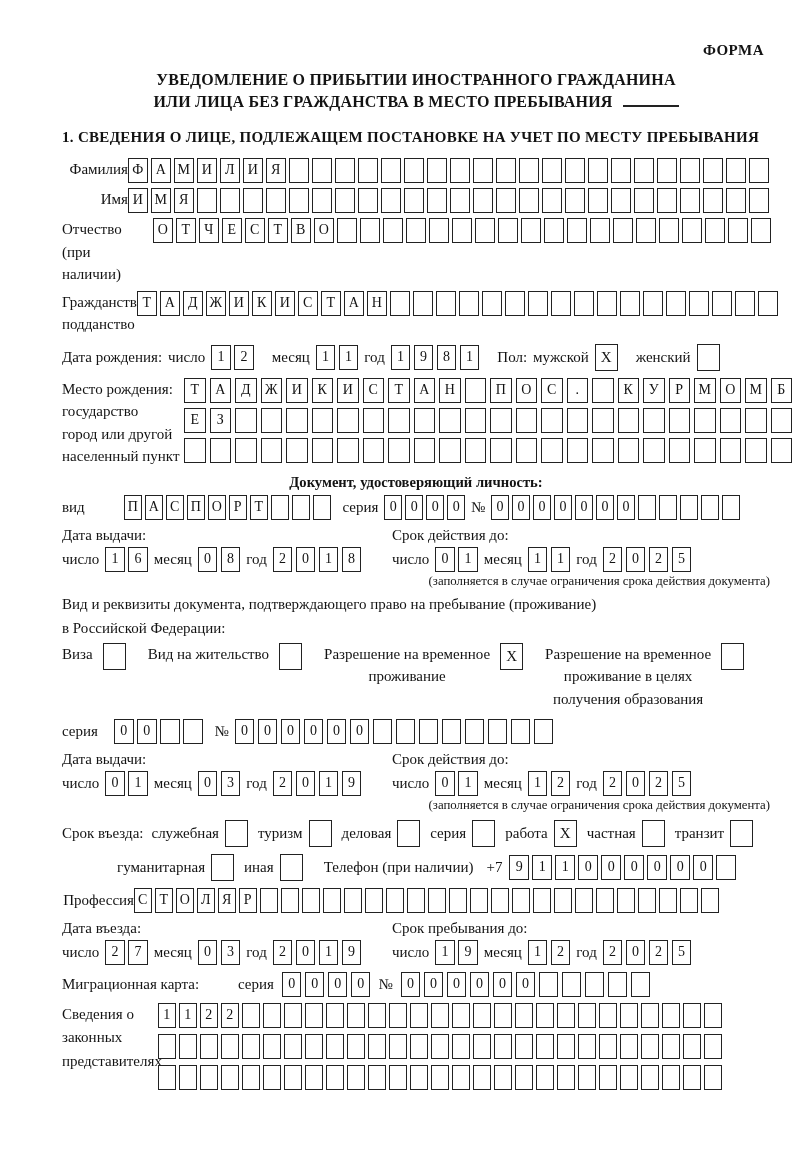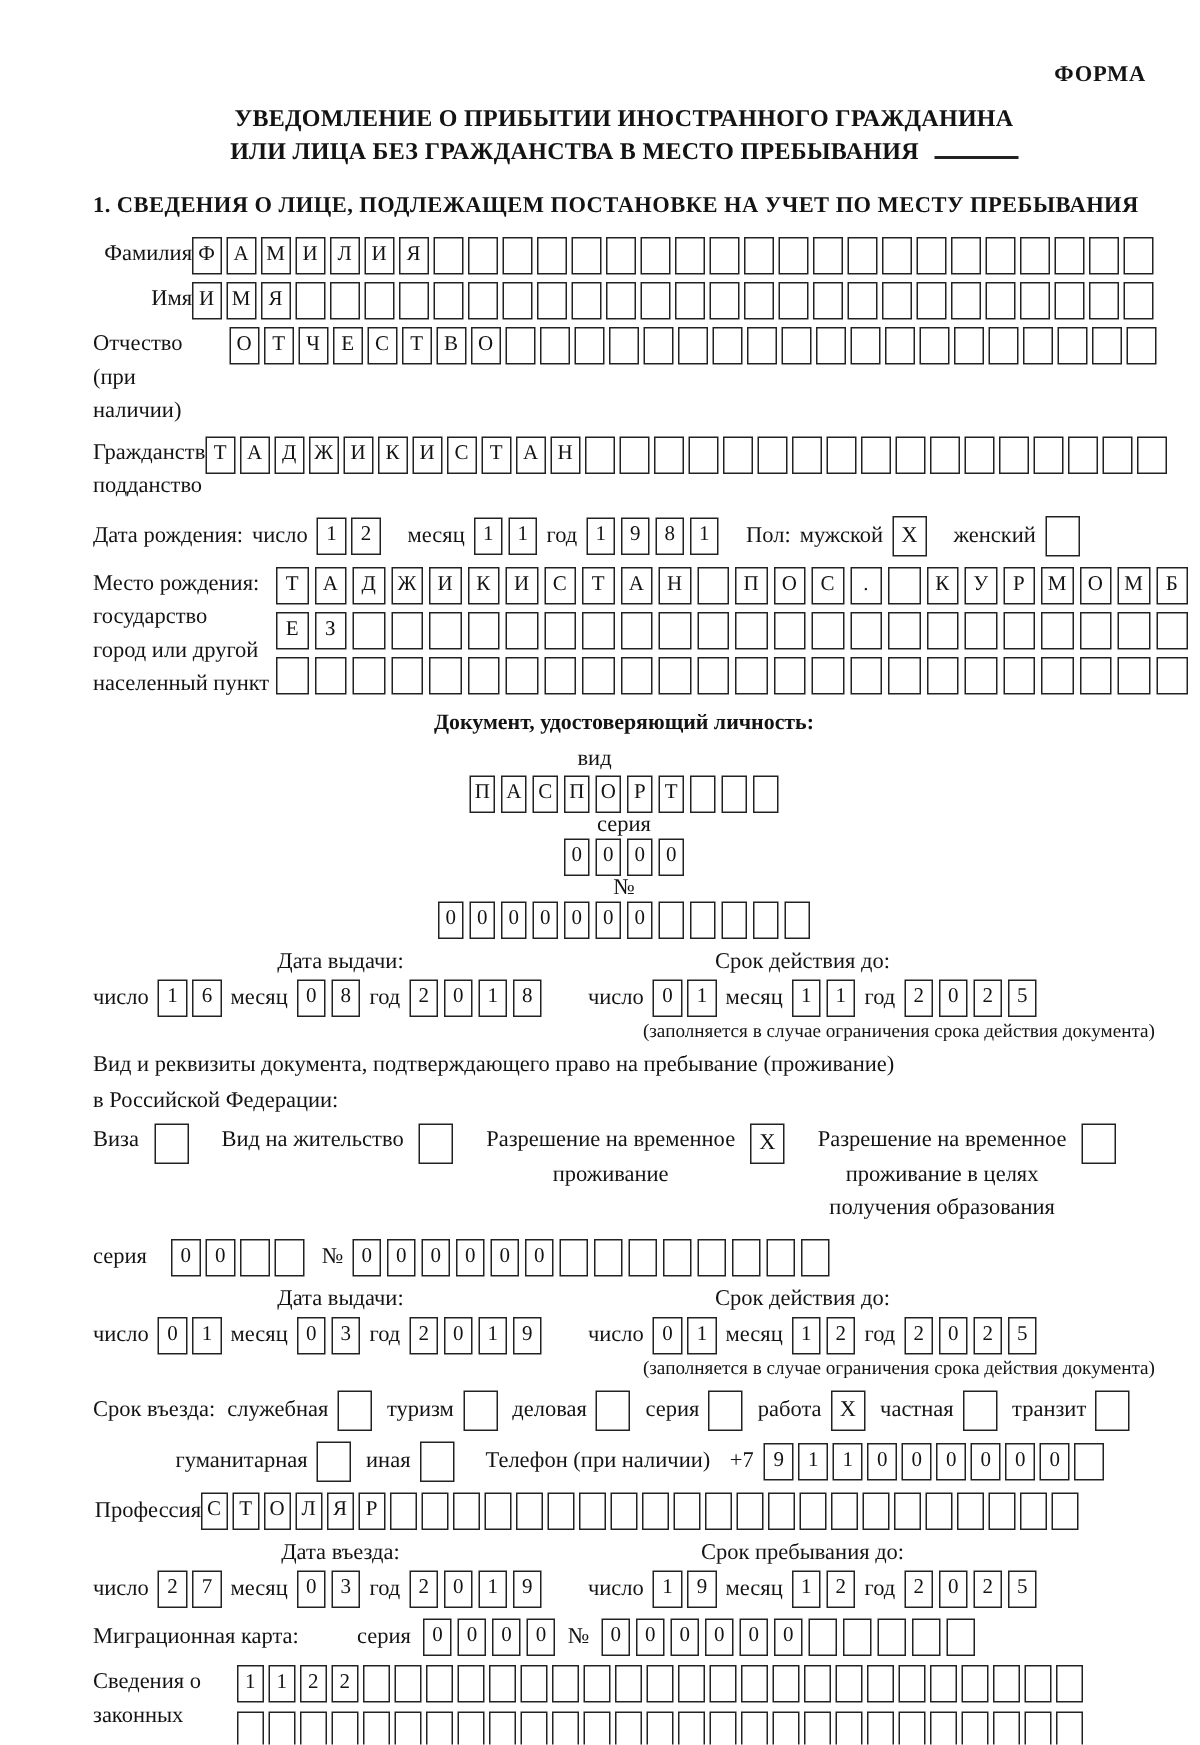--- a/index.html
+++ b/index.html
@@ -28,21 +28,21 @@
   .wide{gap:4px;} .wide .cell{width:21.5px;}
   .small{gap:3.5px;} .small .cell{width:17.5px;}
 
   .cbox{display:inline-block;box-sizing:border-box;width:23px;height:27px;border:1.6px solid #222;
         text-align:center;font-size:15px;line-height:24px;flex-shrink:0;}
 
   
   .dates-pair{display:flex;margin-top:7px;}
   .half1{width:330px;flex-shrink:0;}
   .half2{flex:1;}
-  .dtitle{text-align:center;font-size:15px;}
+  .dtitle{text-align:left;font-size:15px;}
   .half2 .dtitle{padding-right:92px;}
   .daterow{display:flex;align-items:center;gap:6px;margin-top:3px;font-size:15px;}
   .note{margin-top:2px;text-align:right;font-size:12.8px;}
 
   
   .res-line{margin-top:7px;font-size:15px;}
   .opts-spread{display:flex;align-items:flex-start;gap:22px;margin-top:6px;font-size:15px;}
   .opts-spread .opt{display:inline-flex;align-items:flex-start;gap:10px;}
   .opts-spread .opt-label{text-align:center;line-height:1.5;}
   .opt-line{display:block;}
@@ -338,21 +338,21 @@
           <span class="cell"></span>
           <span class="cell"></span>
           <span class="cell"></span>
           <span class="cell"></span>
         </span>
     </span>
   </div>
 
   <div class="mid-heading">Документ, удостоверяющий личность:</div>
 
-  <div class="frow" style="align-items:center;margin-top:4px;flex-direction:column;">
+  <div class="frow" style="align-items:center;margin-top:4px;">
     <span class="flabel" style="width:62px;">вид</span>
     <span class="cells small">
         <span class="cell">П</span>
         <span class="cell">А</span>
         <span class="cell">С</span>
         <span class="cell">П</span>
         <span class="cell">О</span>
         <span class="cell">Р</span>
         <span class="cell">Т</span>
         <span class="cell"></span>

